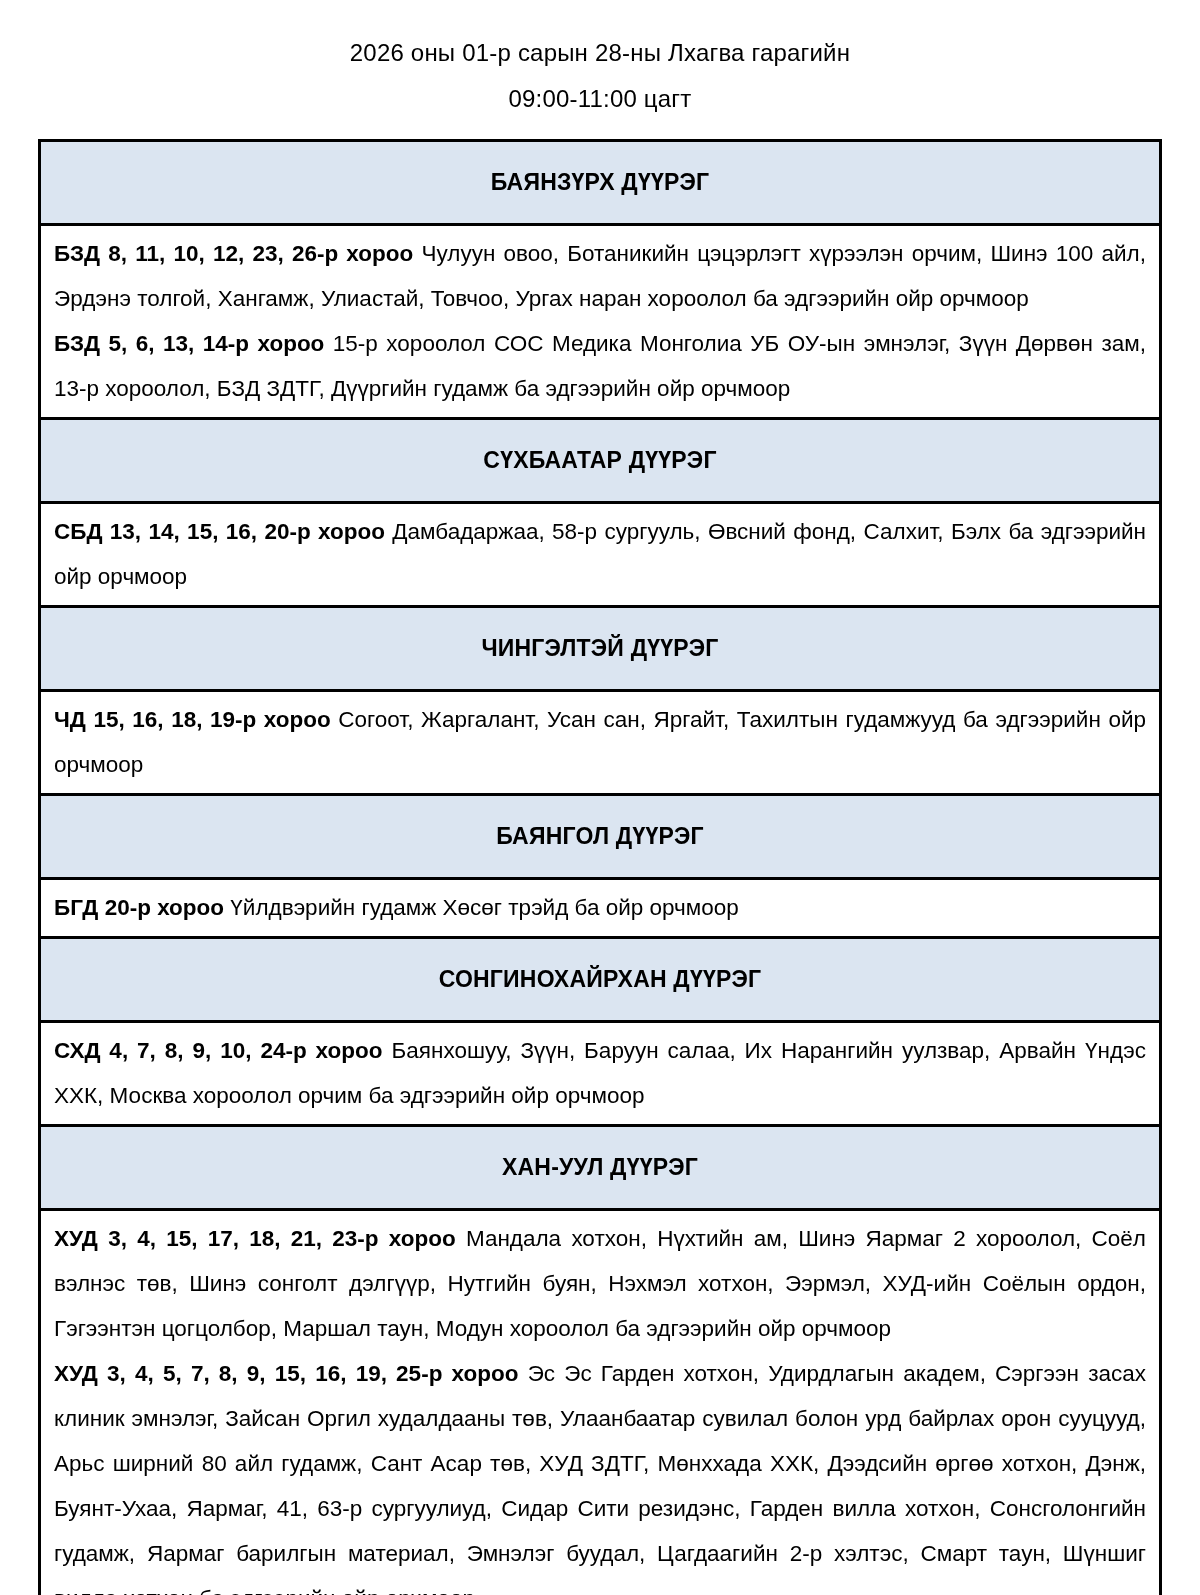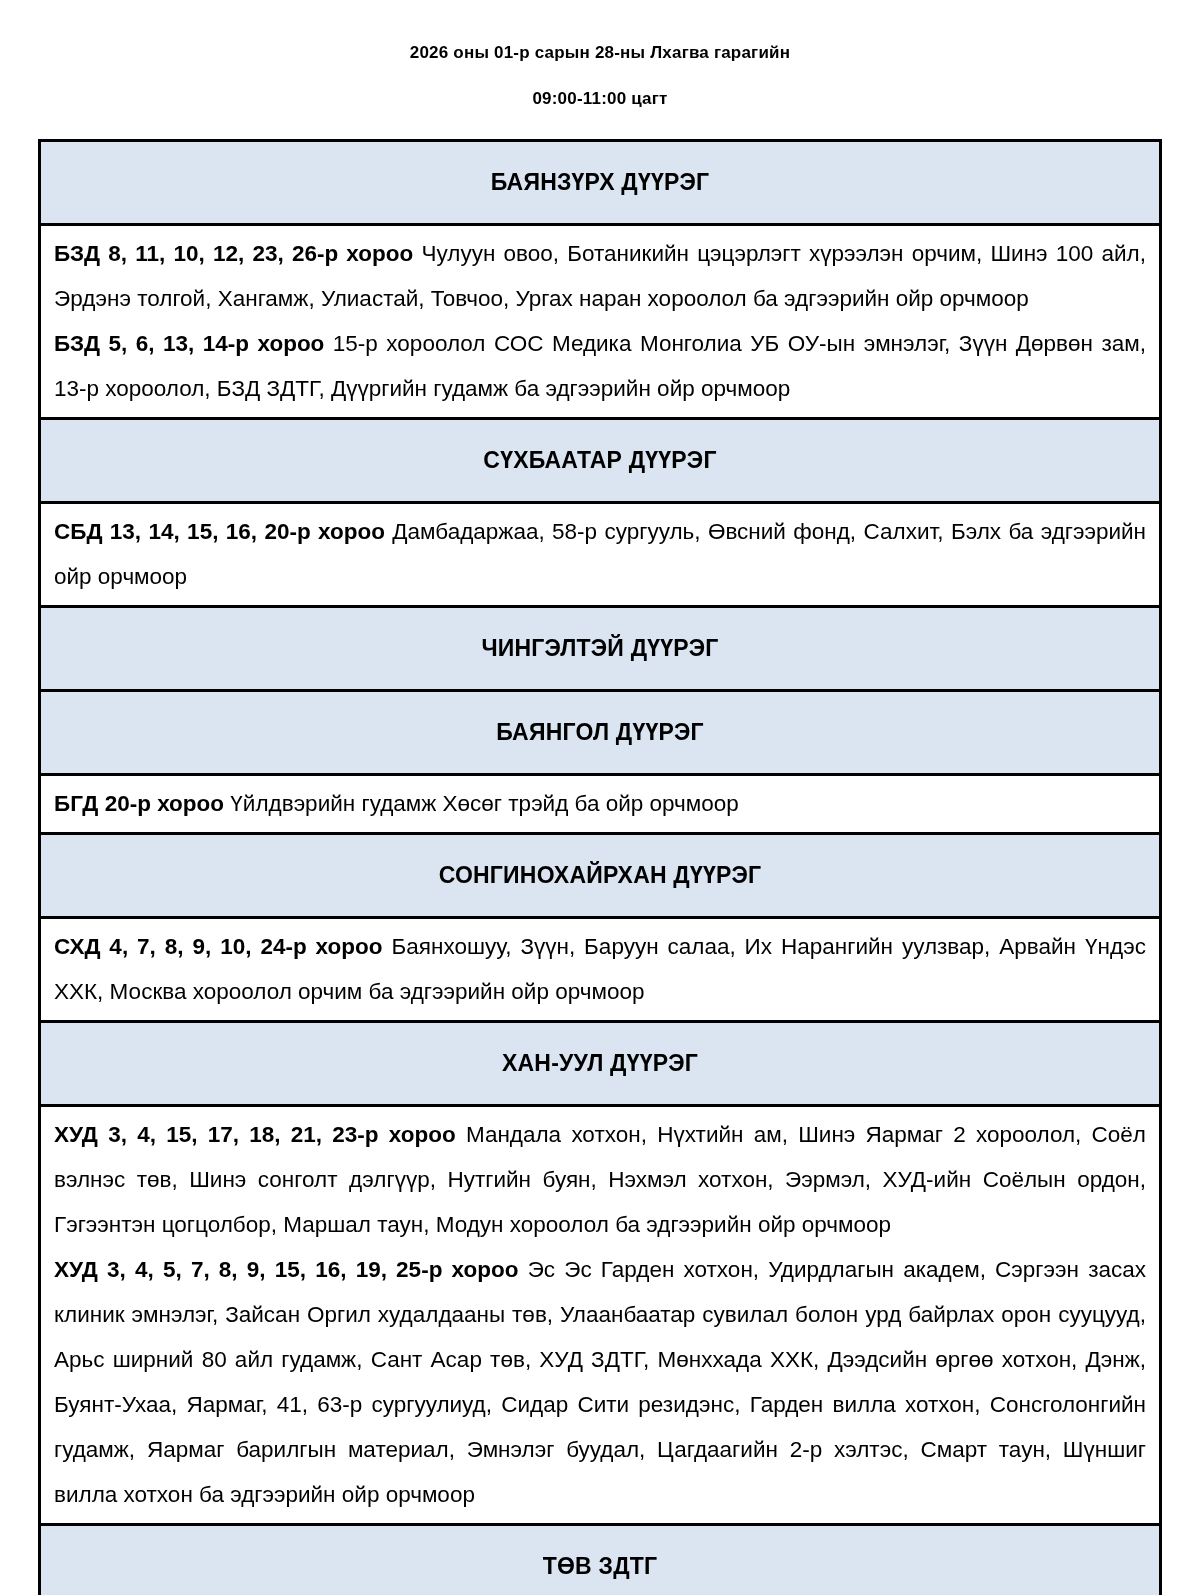--- a/index.html
+++ b/index.html
@@ -15,22 +15,22 @@
     height: 1595px;
     background: #ffffff;
     position: relative;
     overflow: hidden;
   }
   .title-block {
     padding-top: 30px;
     text-align: center;
   }
   .title-line {
-    font-size: 17px;
-    font-weight: bold;
+    font-size: 24px;
+    font-weight: normal;
     line-height: 46px;
     letter-spacing: 0.2px;
   }
   .schedule-table {
     margin: 17px 38px 0 38px;
     border: 3px solid #000000;
   }
   .schedule-table > div:not(:first-child) {
     border-top: 3px solid #000000;
   }
@@ -77,20 +77,23 @@
       <div class="header-row">БАЯНЗҮРХ ДҮҮРЭГ</div>
       <div class="body-row">
         <p class="entry"><span class="bold">БЗД 8, 11, 10, 12, 23, 26-р хороо</span><span> Чулуун овоо, Ботаникийн цэцэрлэгт хүрээлэн орчим, Шинэ 100 айл, Эрдэнэ толгой, Хангамж, Улиастай, Товчоо, Ургах наран хороолол ба эдгээрийн ойр орчмоор</span></p>
         <p class="entry"><span class="bold">БЗД 5, 6, 13, 14-р хороо</span><span> 15-р хороолол СОС Медика Монголиа УБ ОУ-ын эмнэлэг, Зүүн Дөрвөн зам, 13-р хороолол, БЗД ЗДТГ, Дүүргийн гудамж ба эдгээрийн ойр орчмоор</span></p>
       </div>
       <div class="header-row">СҮХБААТАР ДҮҮРЭГ</div>
       <div class="body-row">
         <p class="entry"><span class="bold">СБД 13, 14, 15, 16, 20-р хороо</span><span> Дамбадаржаа, 58-р сургууль, Өвсний фонд, Салхит, Бэлх ба эдгээрийн ойр орчмоор</span></p>
       </div>
       <div class="header-row">ЧИНГЭЛТЭЙ ДҮҮРЭГ</div>
+      <div class="body-row">
+        <p class="entry"><span class="bold">ЧД 15, 16, 18, 19-р хороо</span><span> Согоот, Жаргалант, Усан сан, Яргайт, Тахилтын гудамжууд ба эдгээрийн ойр орчмоор</span></p>
+      </div>
       <div class="header-row">БАЯНГОЛ ДҮҮРЭГ</div>
       <div class="body-row">
         <p class="entry single"><span class="bold">БГД 20-р хороо</span><span> Үйлдвэрийн гудамж Хөсөг трэйд ба ойр орчмоор</span></p>
       </div>
       <div class="header-row">СОНГИНОХАЙРХАН ДҮҮРЭГ</div>
       <div class="body-row">
         <p class="entry"><span class="bold">СХД 4, 7, 8, 9, 10, 24-р хороо</span><span> Баянхошуу, Зүүн, Баруун салаа, Их Нарангийн уулзвар, Арвайн Үндэс ХХК, Москва хороолол орчим ба эдгээрийн ойр орчмоор</span></p>
       </div>
       <div class="header-row">ХАН-УУЛ ДҮҮРЭГ</div>
       <div class="body-row">

